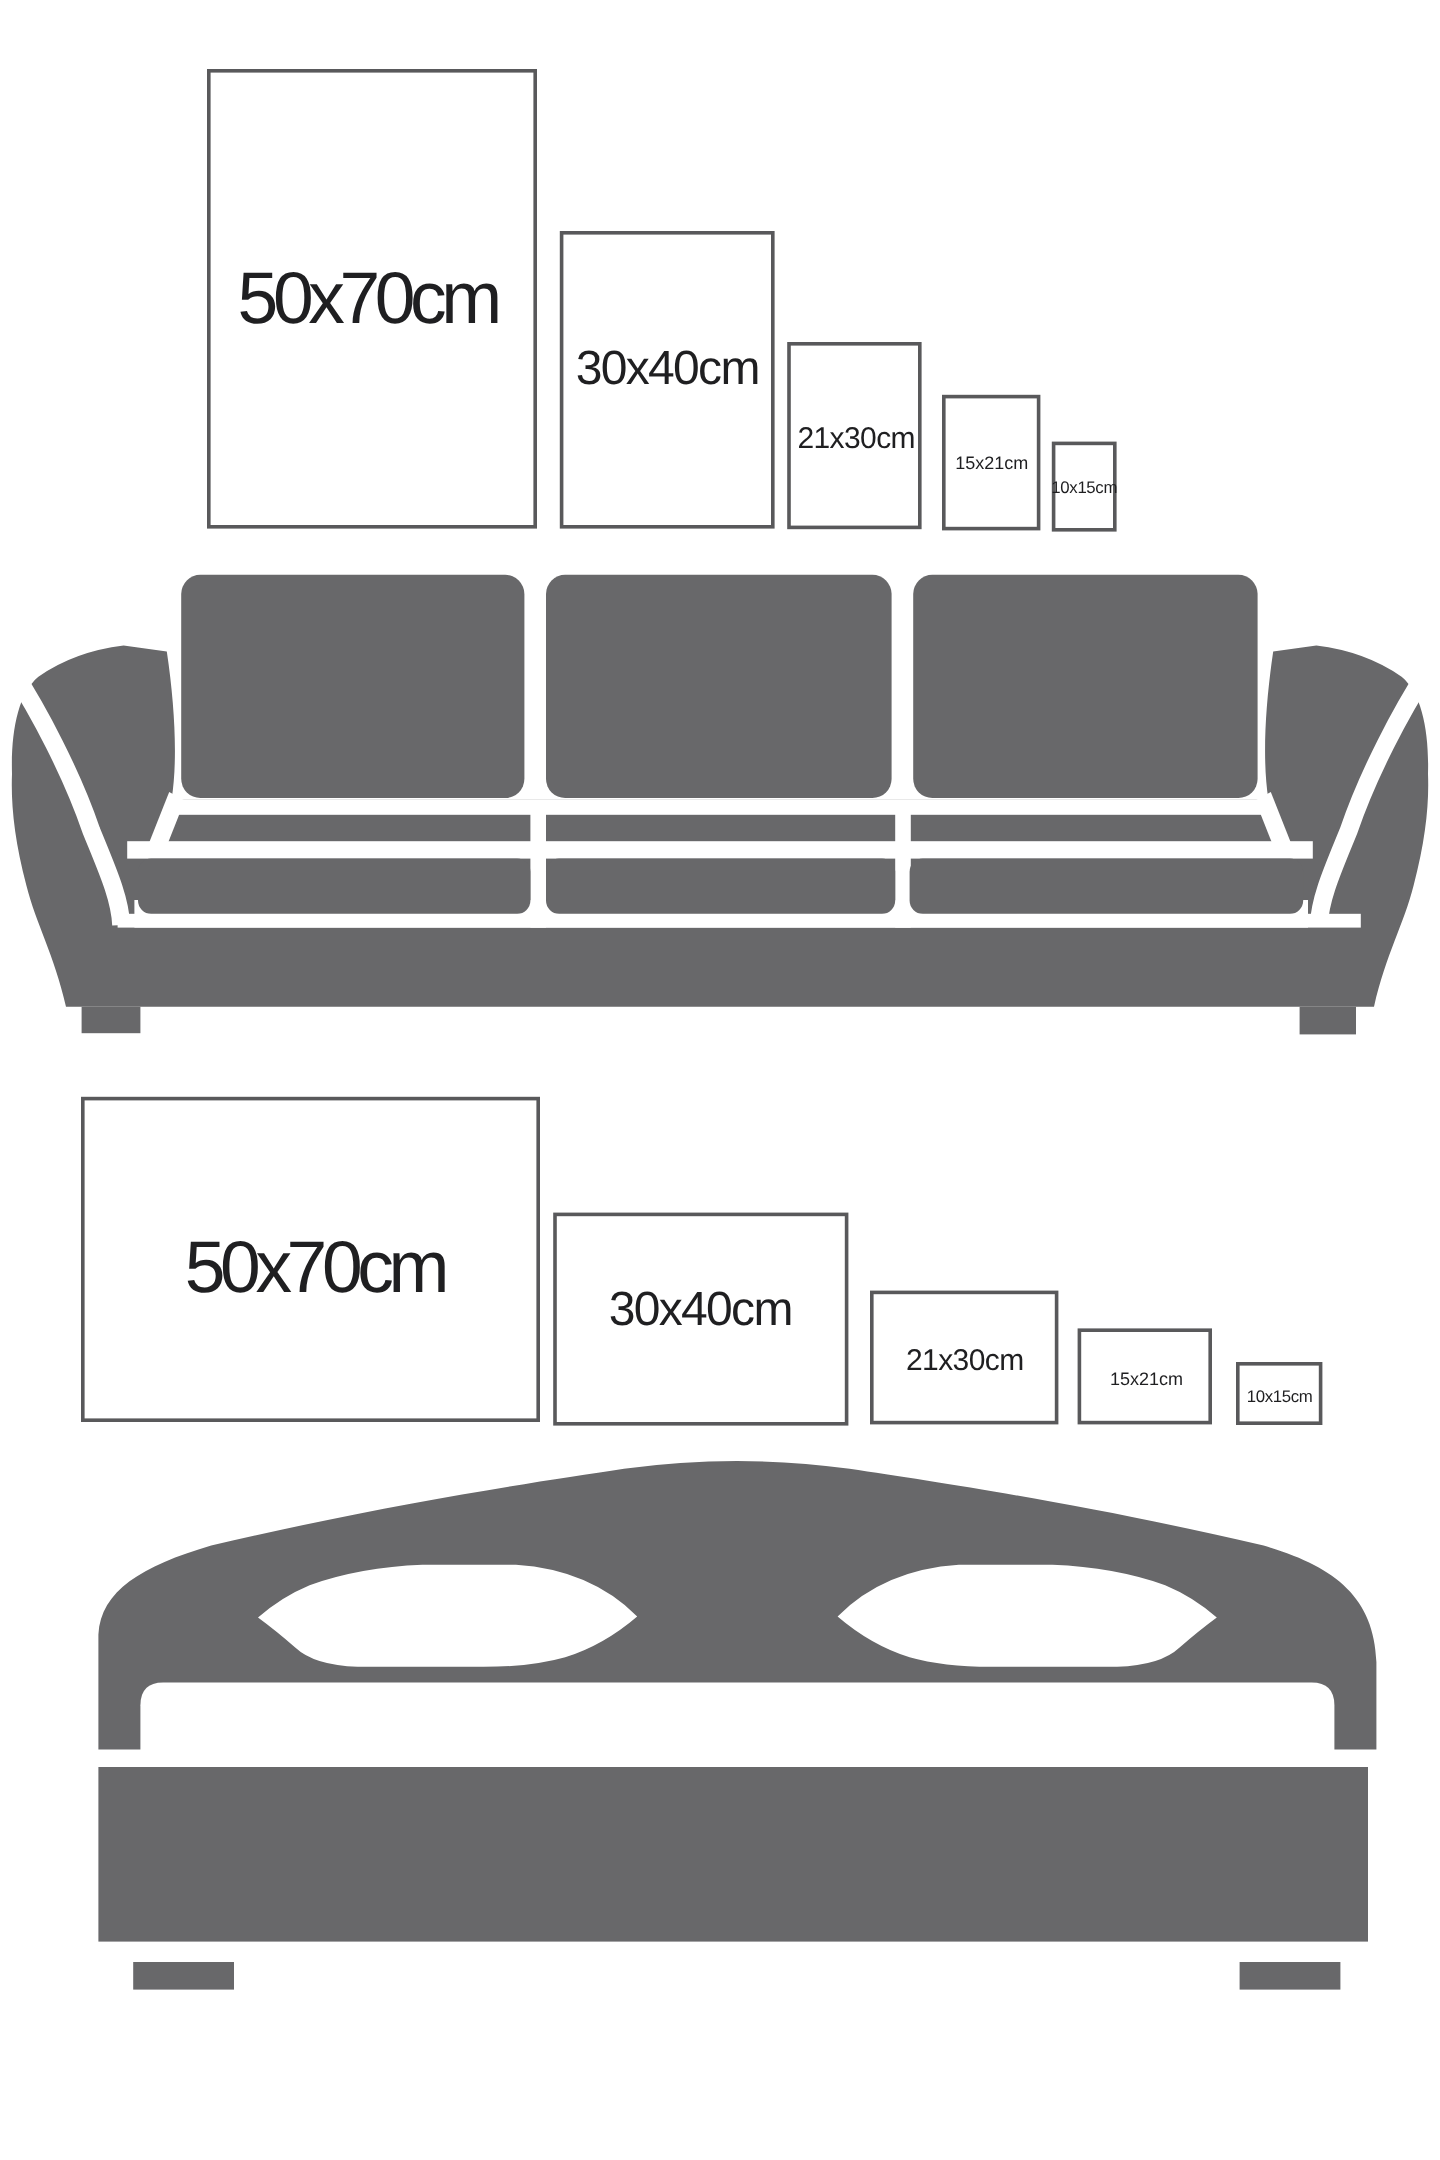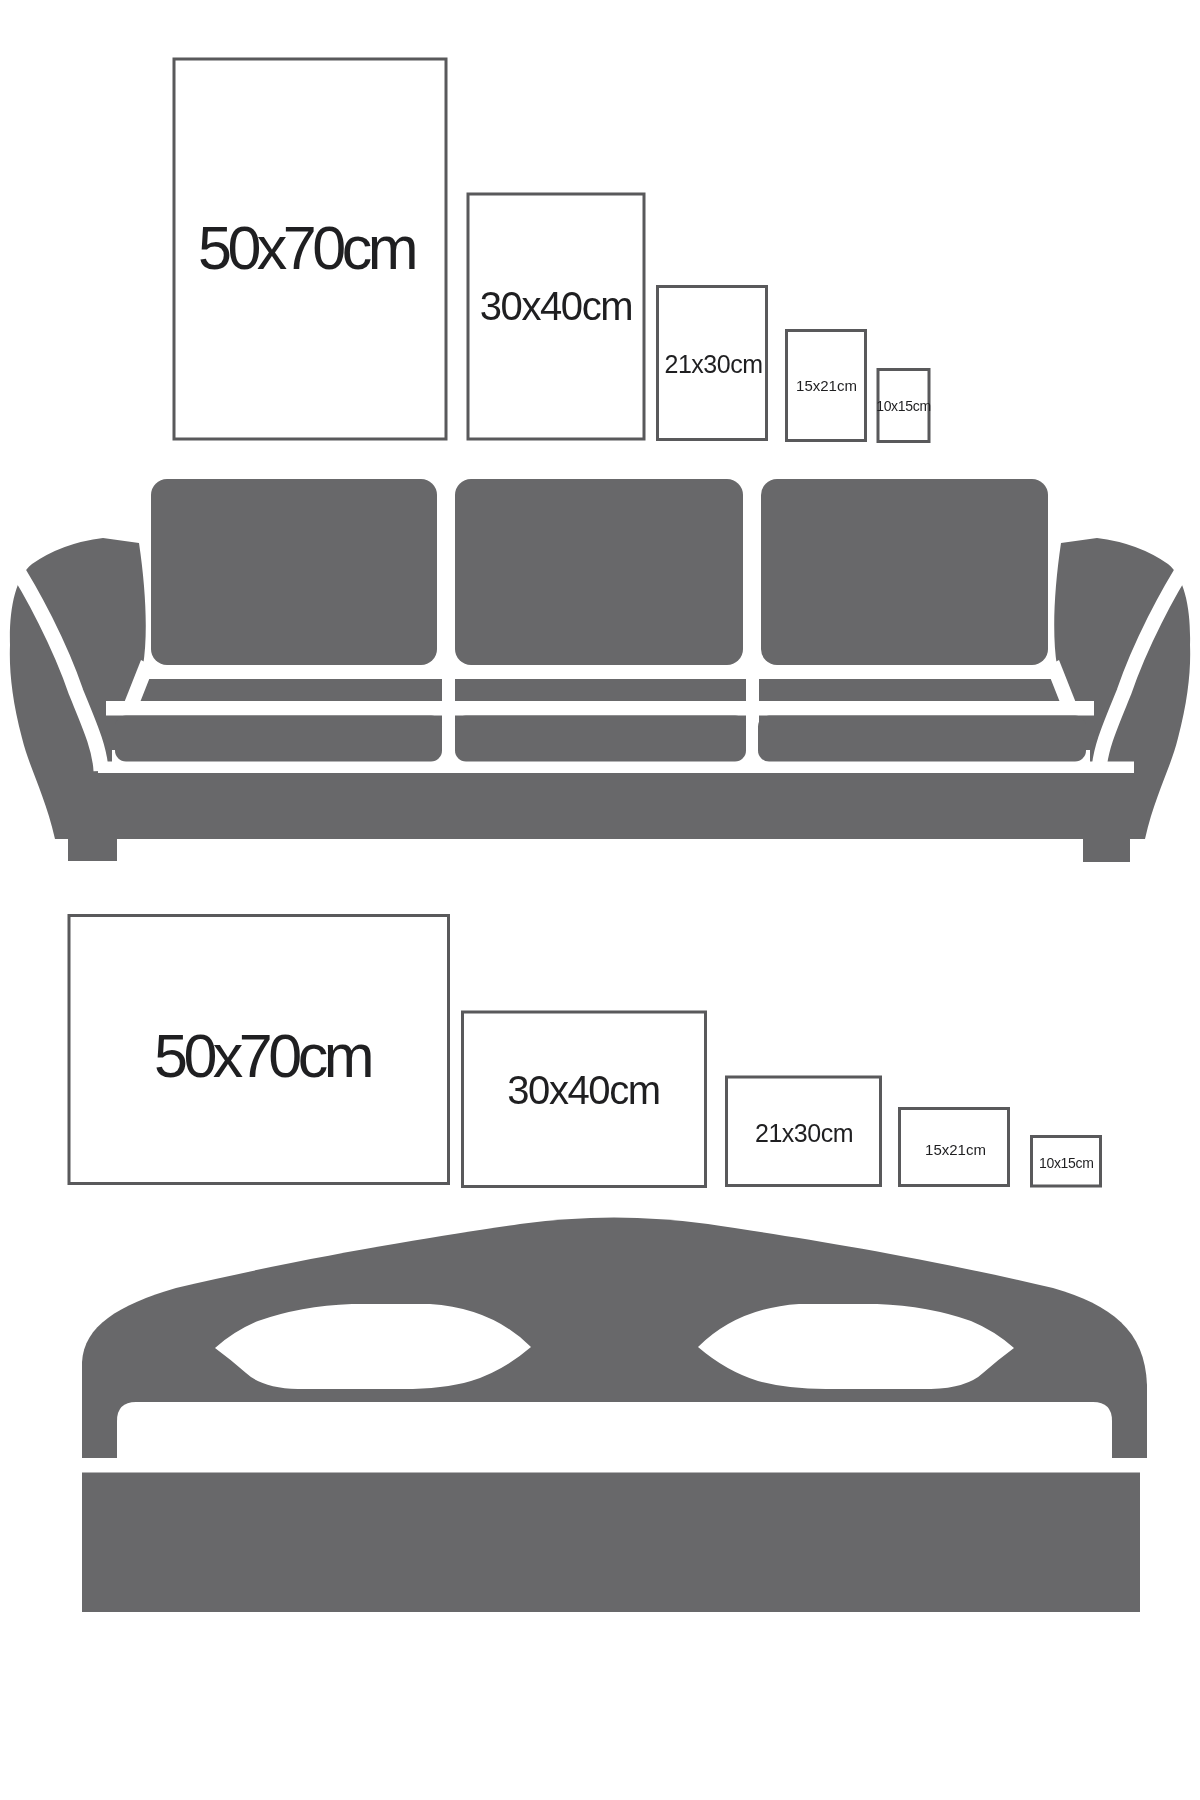--- a/index.html
+++ b/index.html
@@ -1,16 +1,16 @@
 <!DOCTYPE html>
 <html><head>
 <meta charset="utf-8">
 <style>
   html,body{margin:0;padding:0;background:#ffffff;}
-  .page{position:relative;width:1200px;height:1612px;background:#ffffff;overflow:hidden;}
+  .page{position:relative;width:1200px;height:1800px;background:#ffffff;overflow:hidden;}
   svg{display:block;}
   text{font-family:"Liberation Sans",sans-serif;fill:#1f1f21;}
 </style>
 </head>
 <body>
 <div class="page">
 <svg width="1200" height="1800" viewBox="0 0 1200 1800">
 
   <g fill="none" stroke="#59595b" stroke-width="3">
     <rect x="174" y="59" width="272" height="380"></rect>

